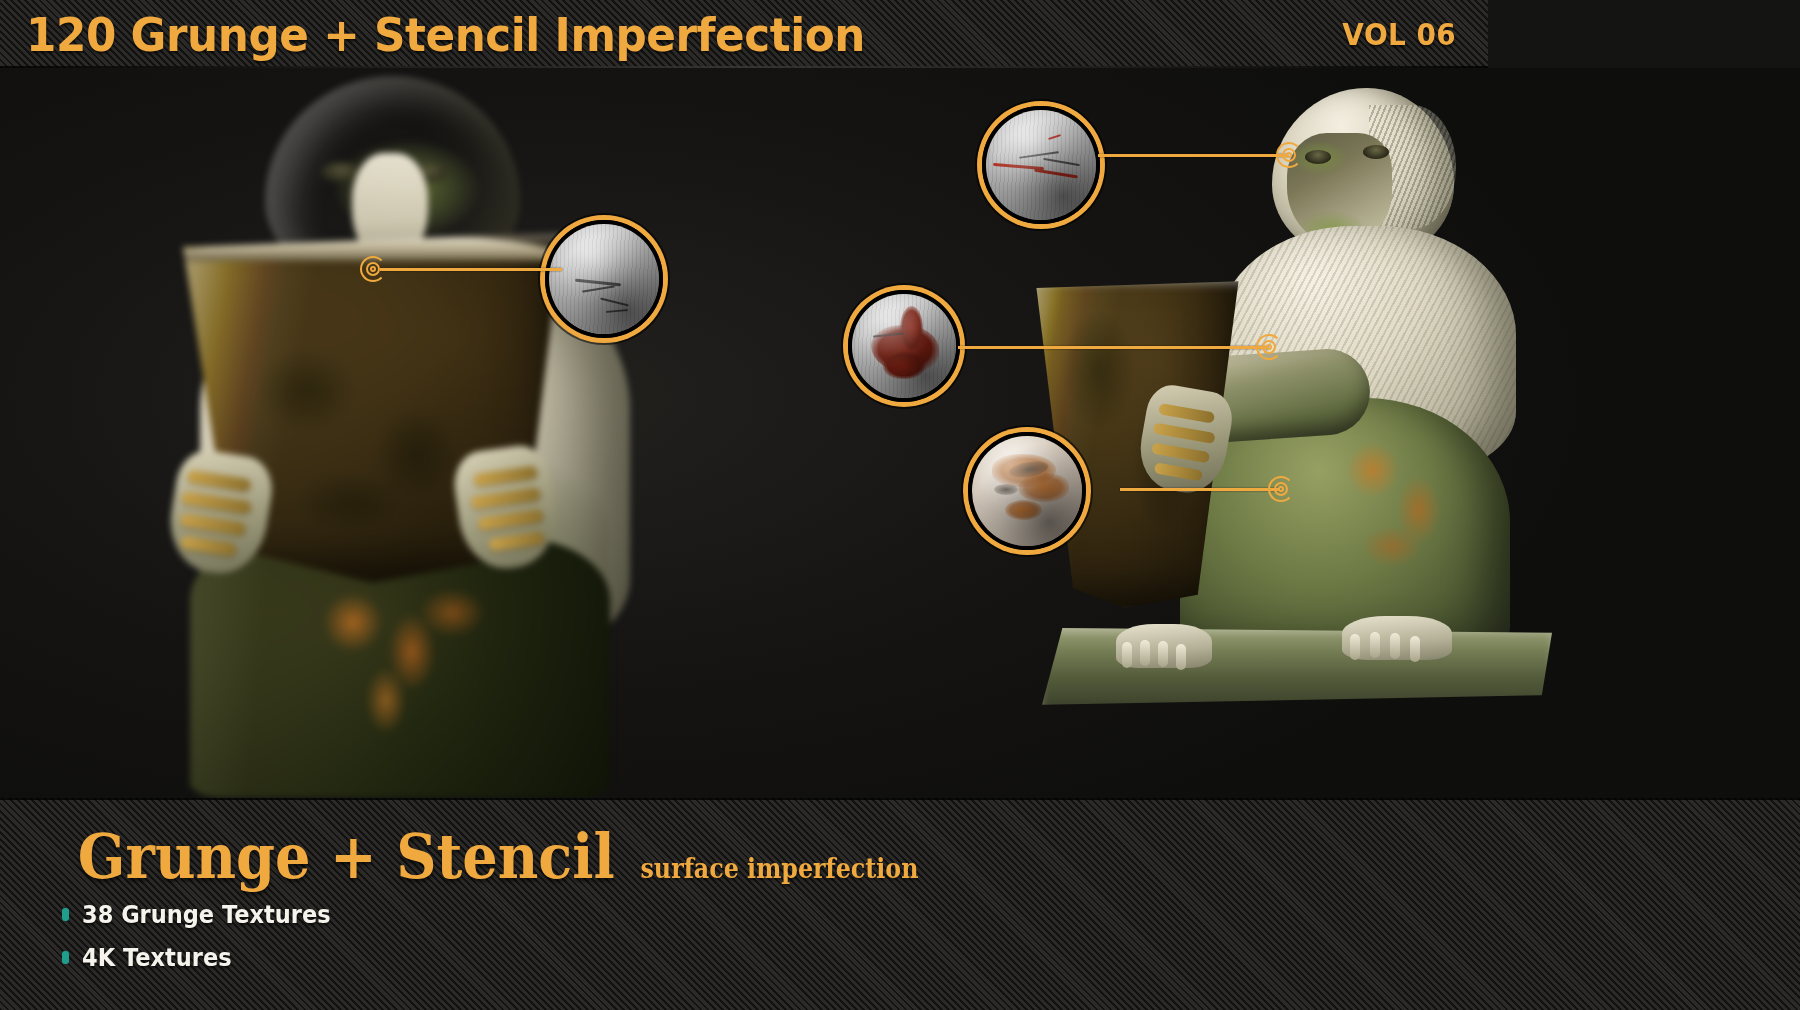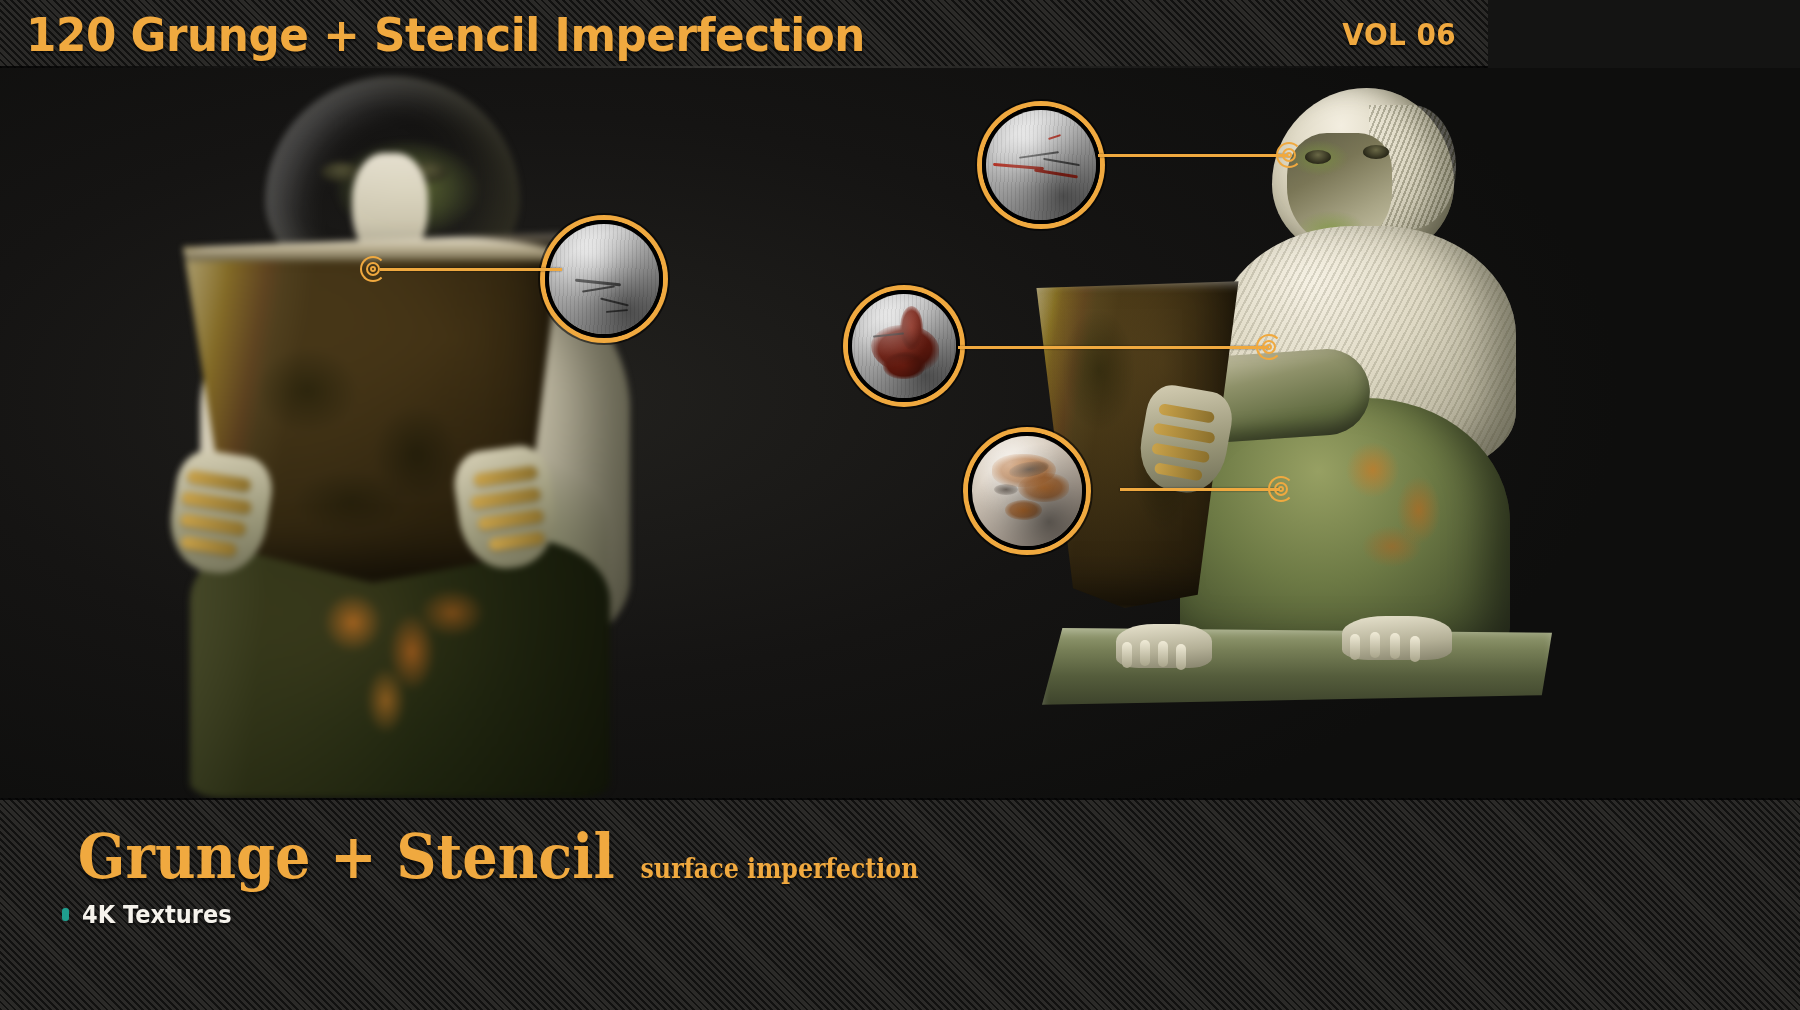--- a/index.html
+++ b/index.html
@@ -550,18 +550,22 @@
 
   <footer class="footer striped">
     <div class="f-title-row">
       <div class="f-title">Grunge + Stencil</div>
       <div class="f-sub">surface imperfection</div>
     </div>
 
     <ul class="f-list">
       <li class="f-item">
         <span class="f-bullet"></span>
+        <span class="f-label">38 Grunge Textures</span>
+      </li>
+      <li class="f-item">
+        <span class="f-bullet"></span>
         <span class="f-label">4K Textures</span>
       </li>
     </ul>
   </footer>
 
 </div>
 
 </body></html>

